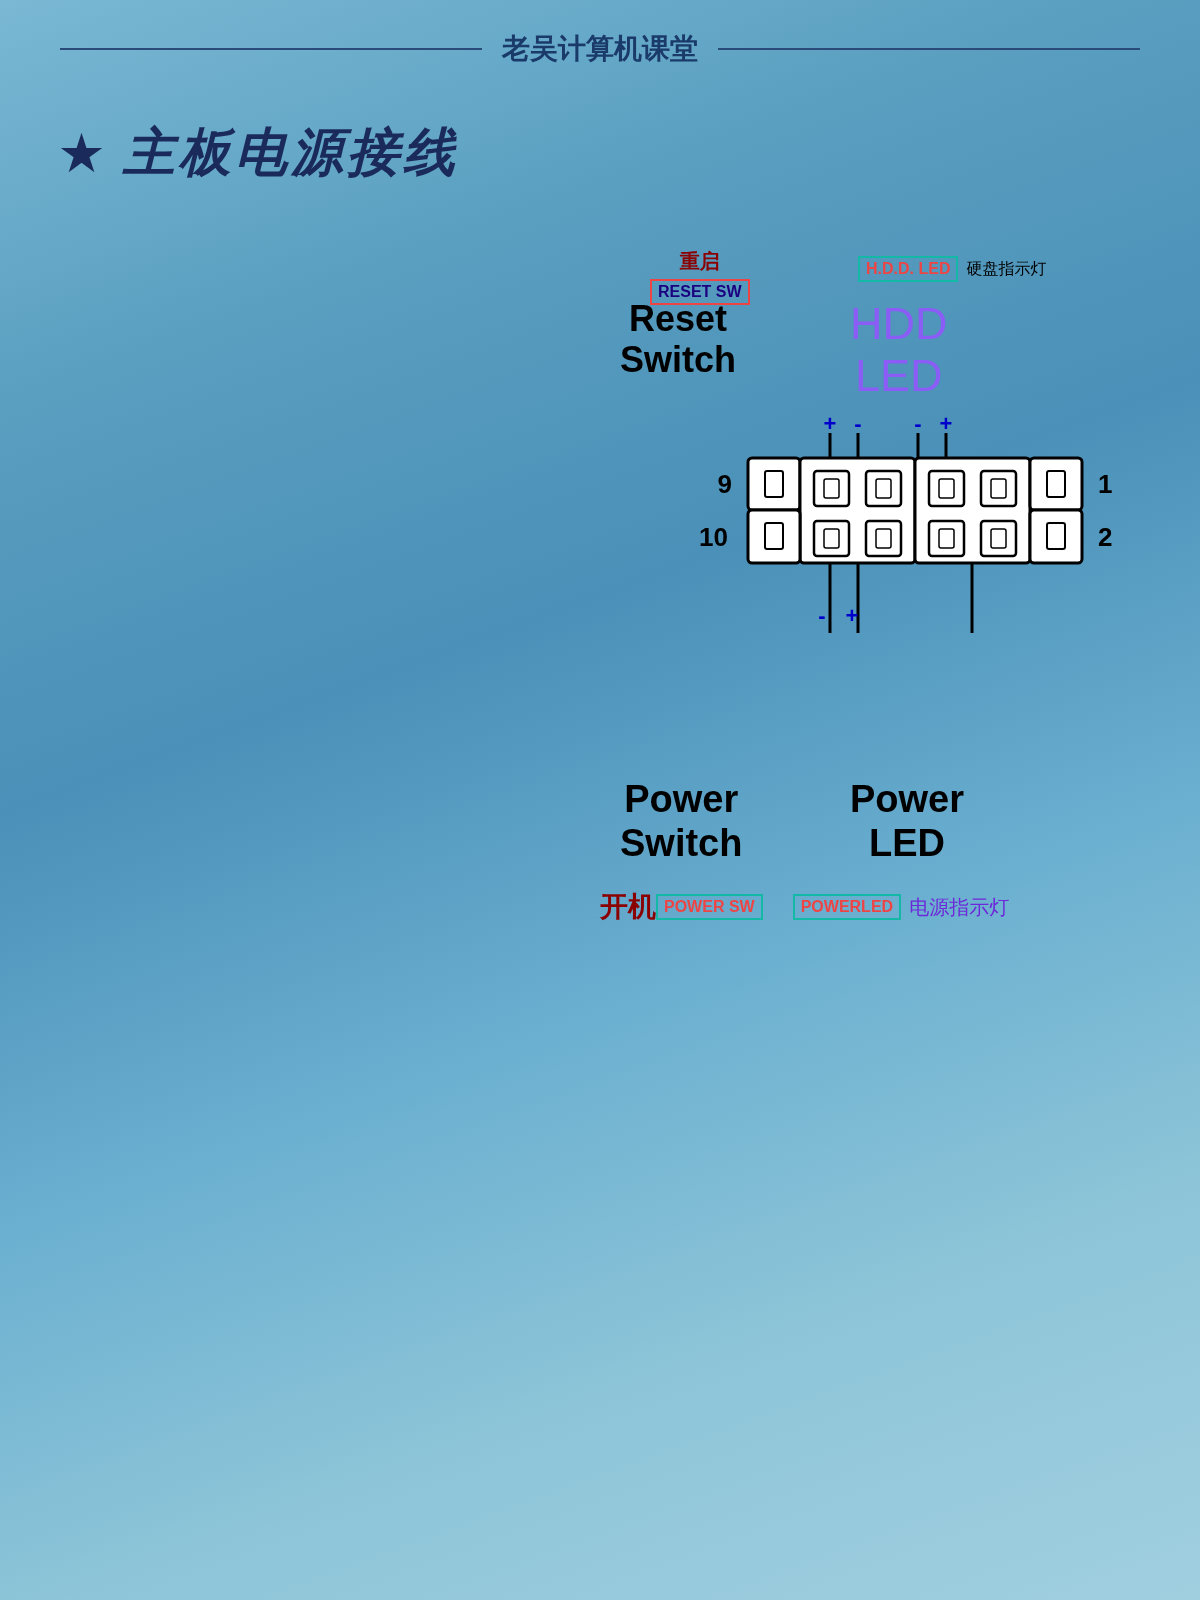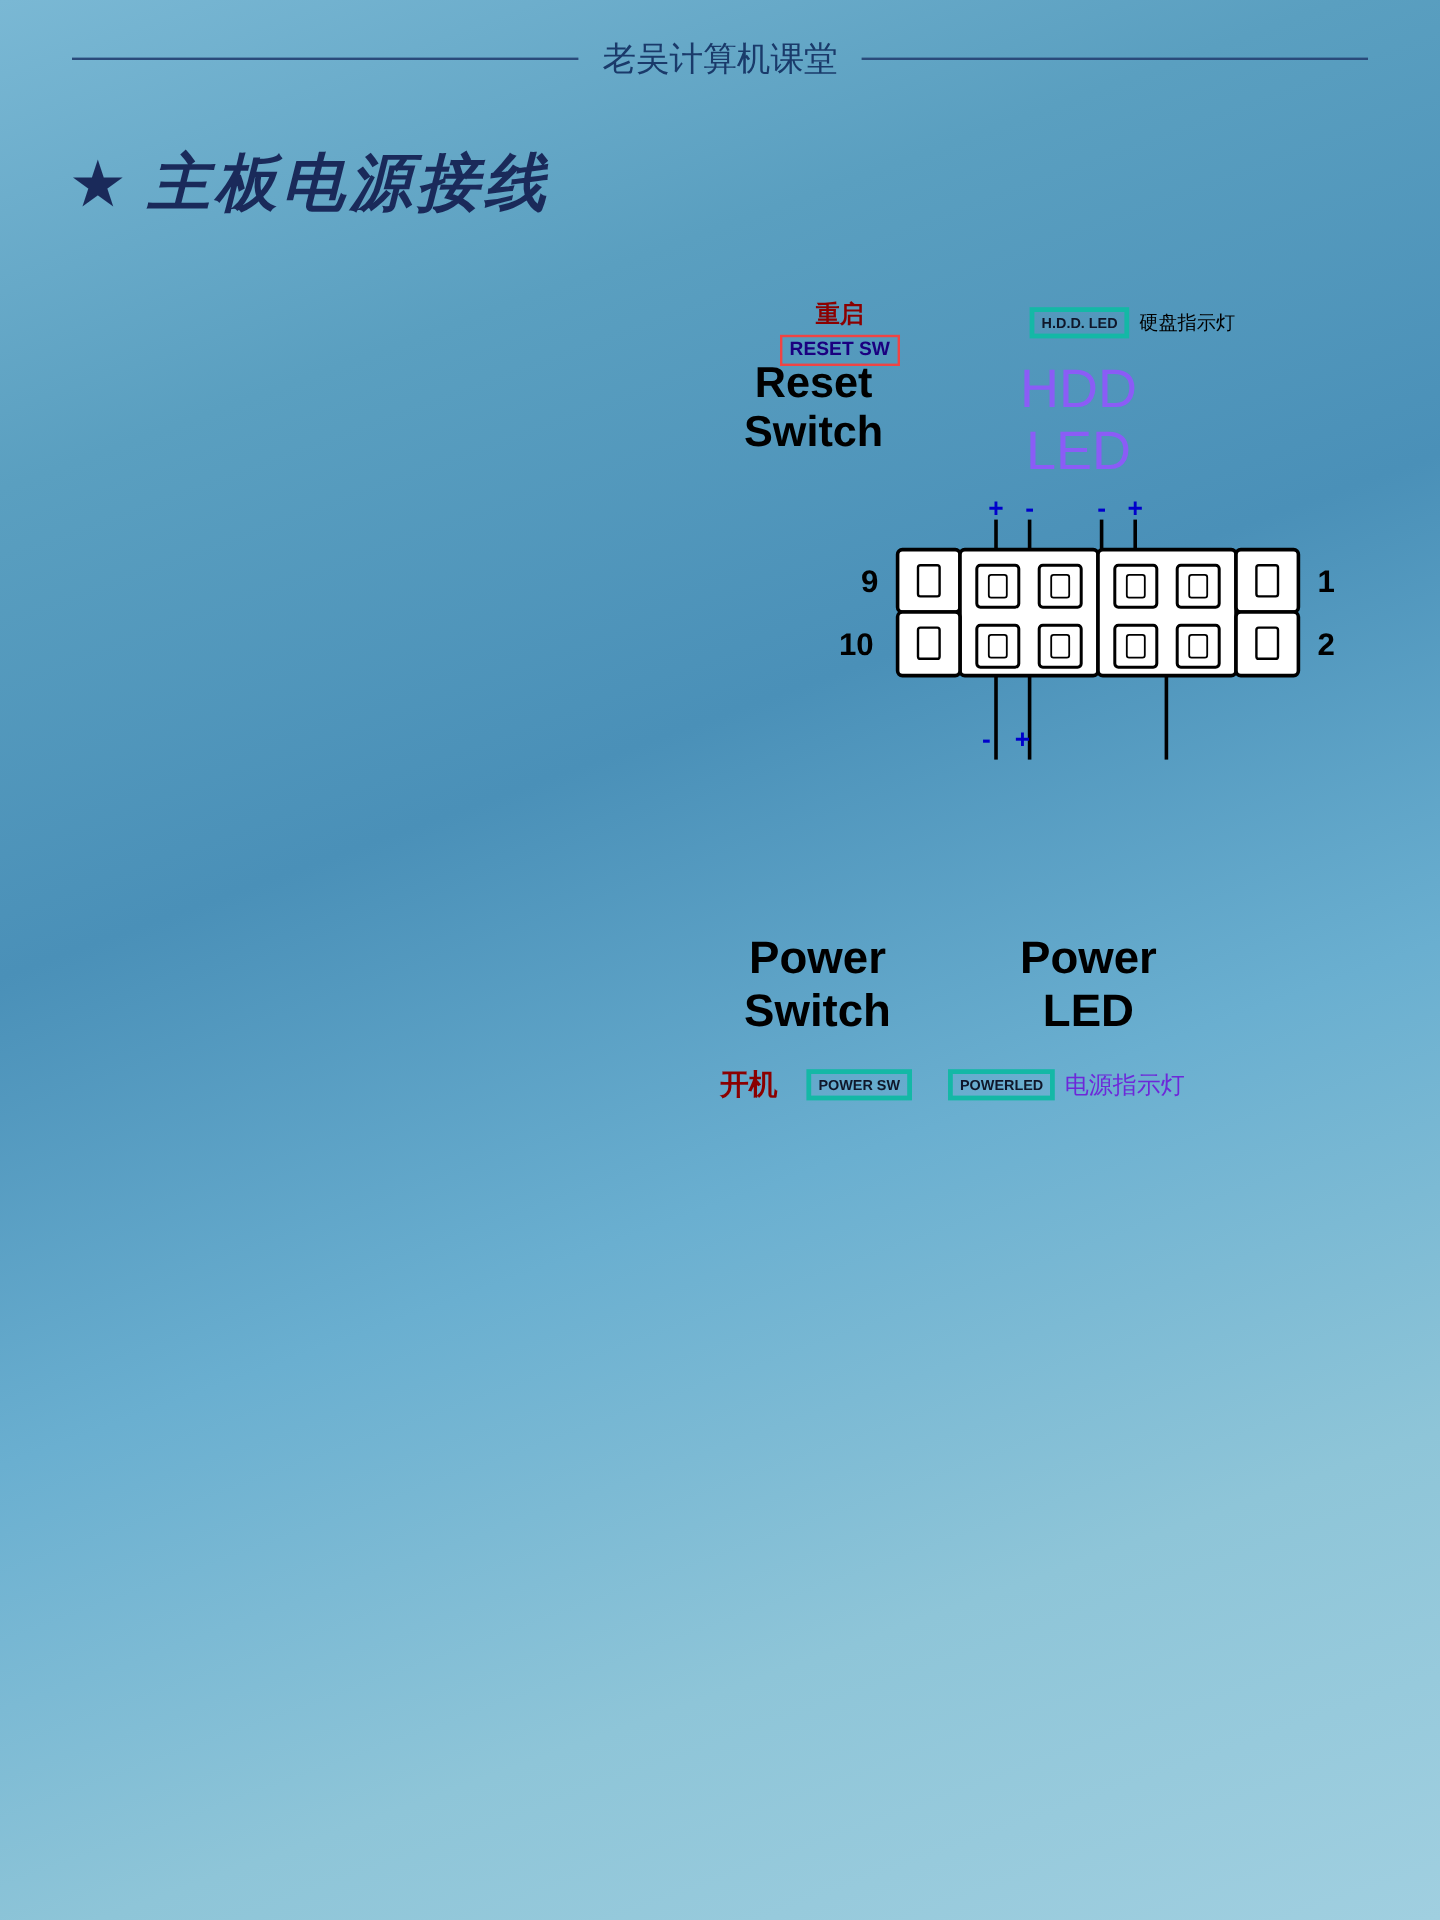--- a/index.html
+++ b/index.html
@@ -22,21 +22,21 @@
       gap: 0;
     }
     .header-line {
       flex: 1;
       height: 2px;
       background: #2a4a7a;
     }
     .header-title {
       color: #1a3a6a;
       font-size: 28px;
-      font-weight: normal;
+      font-weight: bold;
       padding: 0 20px;
       white-space: nowrap;
     }
 
     
     .page-title-area {
       display: flex;
       align-items: center;
       padding: 40px 60px 20px;
       gap: 20px;
@@ -137,23 +137,23 @@
       position: absolute;
       top: 530px;
       left: 250px;
       color: #000;
       font-size: 38px;
       font-weight: 900;
       line-height: 1.15;
       text-align: center;
     }
     .badge {
-      border: 4px solid #14b8a6;
-      color: #0f172a;
-      font-size: 12px;
+      border: 2px solid #14b8a6;
+      color: #ef4444;
+      font-size: 16px;
       font-weight: bold;
       padding: 2px 6px;
       display: inline-block;
     }
 
   </style>
 </head>
 <body>
 
 <div class="header">
@@ -267,21 +267,21 @@
       <div>Power</div>
       <div>Switch</div>
     </div>
 
     <div class="power-led-label">
       <div>Power</div>
       <div>LED</div>
     </div>
 
     <div style="position:absolute; top:640px; left:0; display:flex; align-items:center; gap:0;">
-      <span style="color:#8b0000; font-size:24px; font-weight:bold; margin-right:24px;">开机</span>
+      <span style="color:#8b0000; font-size:28px; font-weight:bold; margin-right:0;">开机</span>
       <span class="badge">POWER SW</span>
       <span style="display:inline-block; width:30px;"></span>
       <span class="badge">POWERLED</span>
       <span style="color:#6d28d9; font-size:20px; margin-left:8px;">电源指示灯</span>
     </div>
 
   </div>
 </div>
 
 </body></html>

